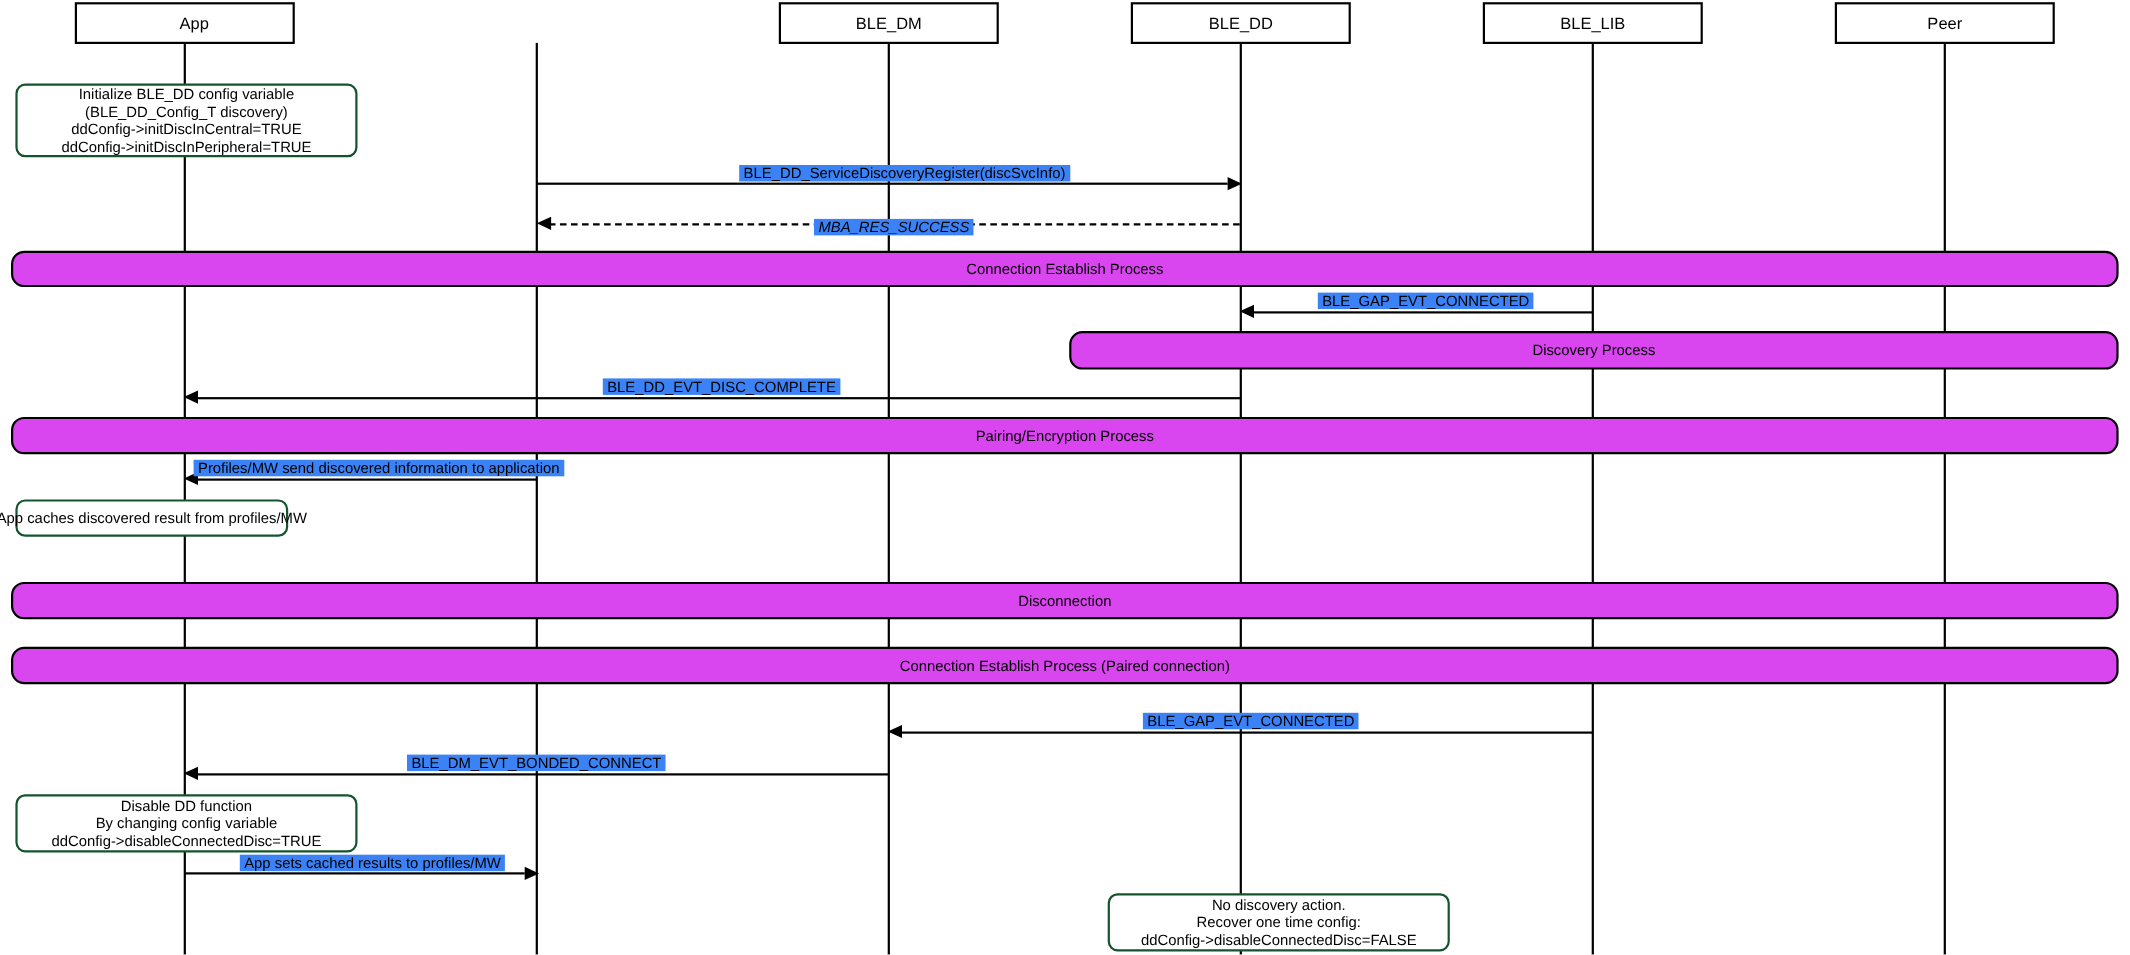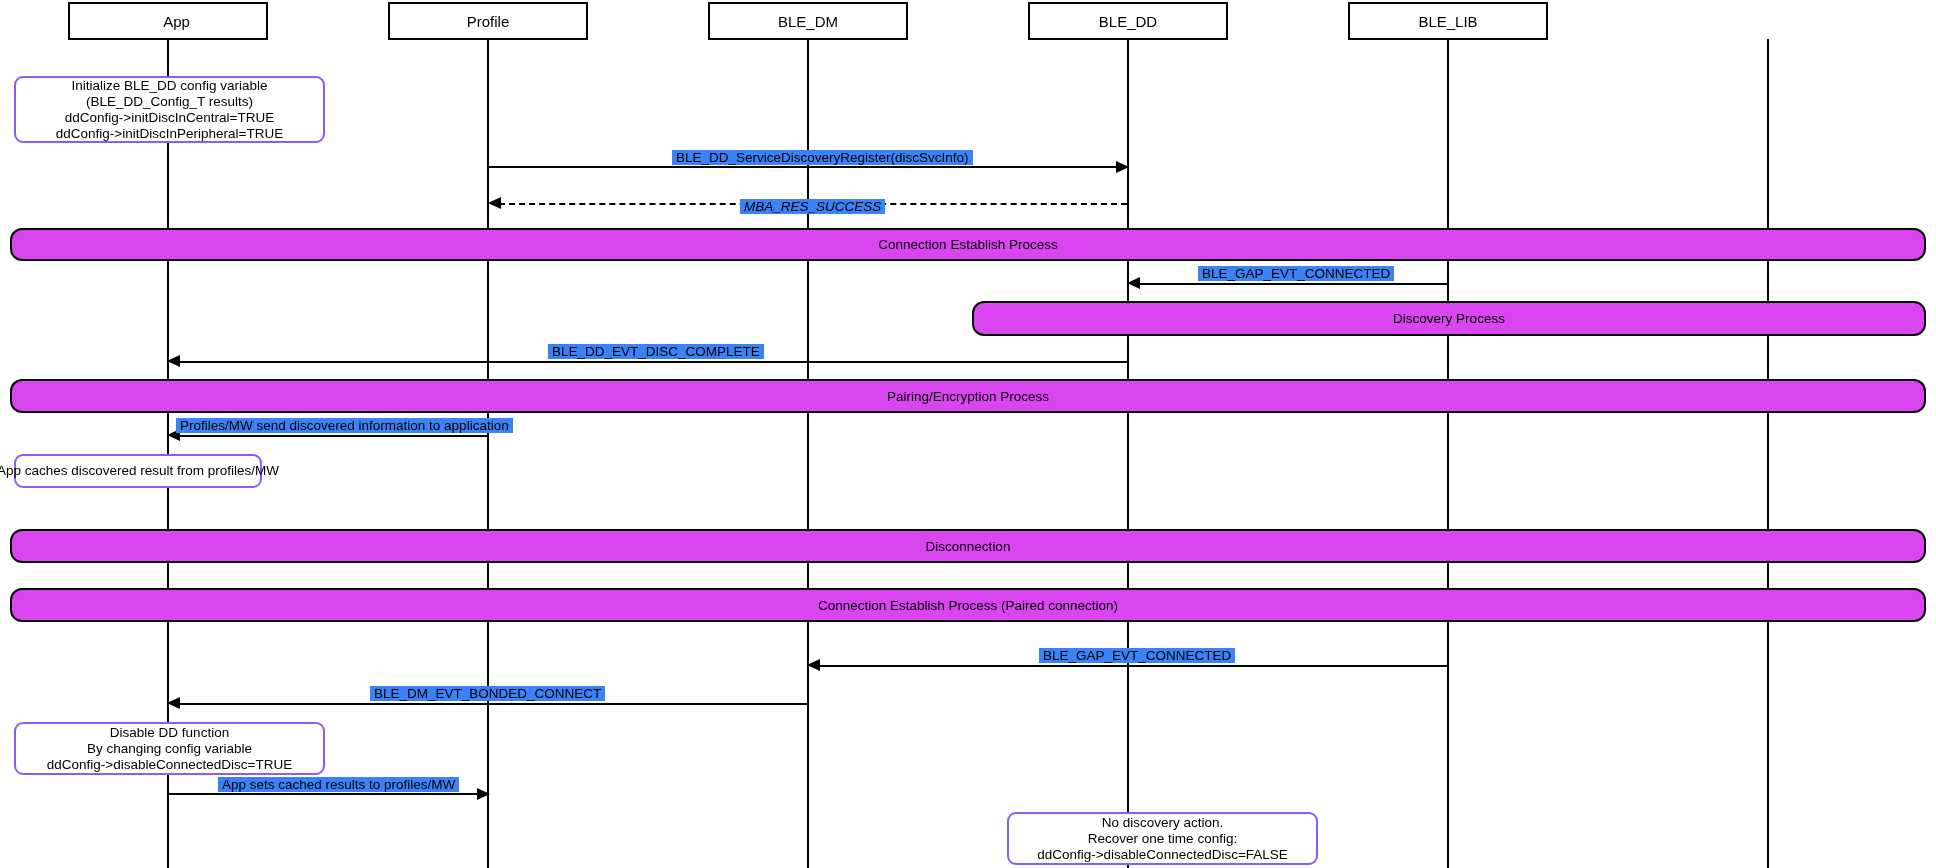--- a/index.html
+++ b/index.html
@@ -35,21 +35,21 @@
   .lifeline-line {
     position: absolute;
     width: 2px;
     background: #000;
     z-index: 1;
   }
   
   .note {
     position: absolute;
     box-sizing: border-box;
-    border: 2px solid #8b5cf6;
+    border: 2px solid #14532d;
     border-radius: 9px;
     background: #fff;
     display: flex;
     flex-direction: column;
     align-items: center;
     justify-content: center;
     font-size: 13.5px;
     line-height: 16px;
     text-align: center;
     z-index: 7;
@@ -116,36 +116,36 @@
   <div class="lifeline-line" style="left:167px; top:39px; height:829px;"></div>
   <div class="lifeline-line" style="left:487px; top:39px; height:829px;"></div>
   <div class="lifeline-line" style="left:807px; top:39px; height:829px;"></div>
   <div class="lifeline-line" style="left:1127px; top:39px; height:829px;"></div>
   <div class="lifeline-line" style="left:1447px; top:39px; height:829px;"></div>
   <div class="lifeline-line" style="left:1767px; top:39px; height:829px;"></div>
 
   <div class="lifeline-head" style="left:68px; top:2px; width:200px; height:38px;padding-left:17px;">
     <span>App</span>
   </div>
-  <div class="lifeline-head" style="left:388px; top:2px; width:200px; height:38px;">
-    <span>Profile</span>
-  </div>
   <div class="lifeline-head" style="left:708px; top:2px; width:200px; height:38px;">
     <span>BLE_DM</span>
   </div>
   <div class="lifeline-head" style="left:1028px; top:2px; width:200px; height:38px;">
     <span>BLE_DD</span>
   </div>
   <div class="lifeline-head" style="left:1348px; top:2px; width:200px; height:38px;">
     <span>BLE_LIB</span>
   </div>
+  <div class="lifeline-head" style="left:1668px; top:2px; width:200px; height:38px;">
+    <span>Peer</span>
+  </div>
 
   <div class="note" style="left:14px; top:76px; width:311px; height:67px;">
     <span>Initialize BLE_DD config variable</span>
-    <span>(BLE_DD_Config_T results)</span>
+    <span>(BLE_DD_Config_T discovery)</span>
     <span>ddConfig-&gt;initDiscInCentral=TRUE</span>
     <span>ddConfig-&gt;initDiscInPeripheral=TRUE</span>
   </div>
 
   <div class="msg" style="left:488px; top:166px; width:628px;"></div>
   <div class="arrowhead right" style="left:1116px; top:161px;"></div>
   <div class="msg-label" style="left:672px; top:150px;">BLE_DD_ServiceDiscoveryRegister(discSvcInfo)</div>
 
   <div class="msg dashed" style="left:499px; top:203px; width:628px;"></div>
   <div class="arrowhead left" style="left:488px; top:197px;"></div>

